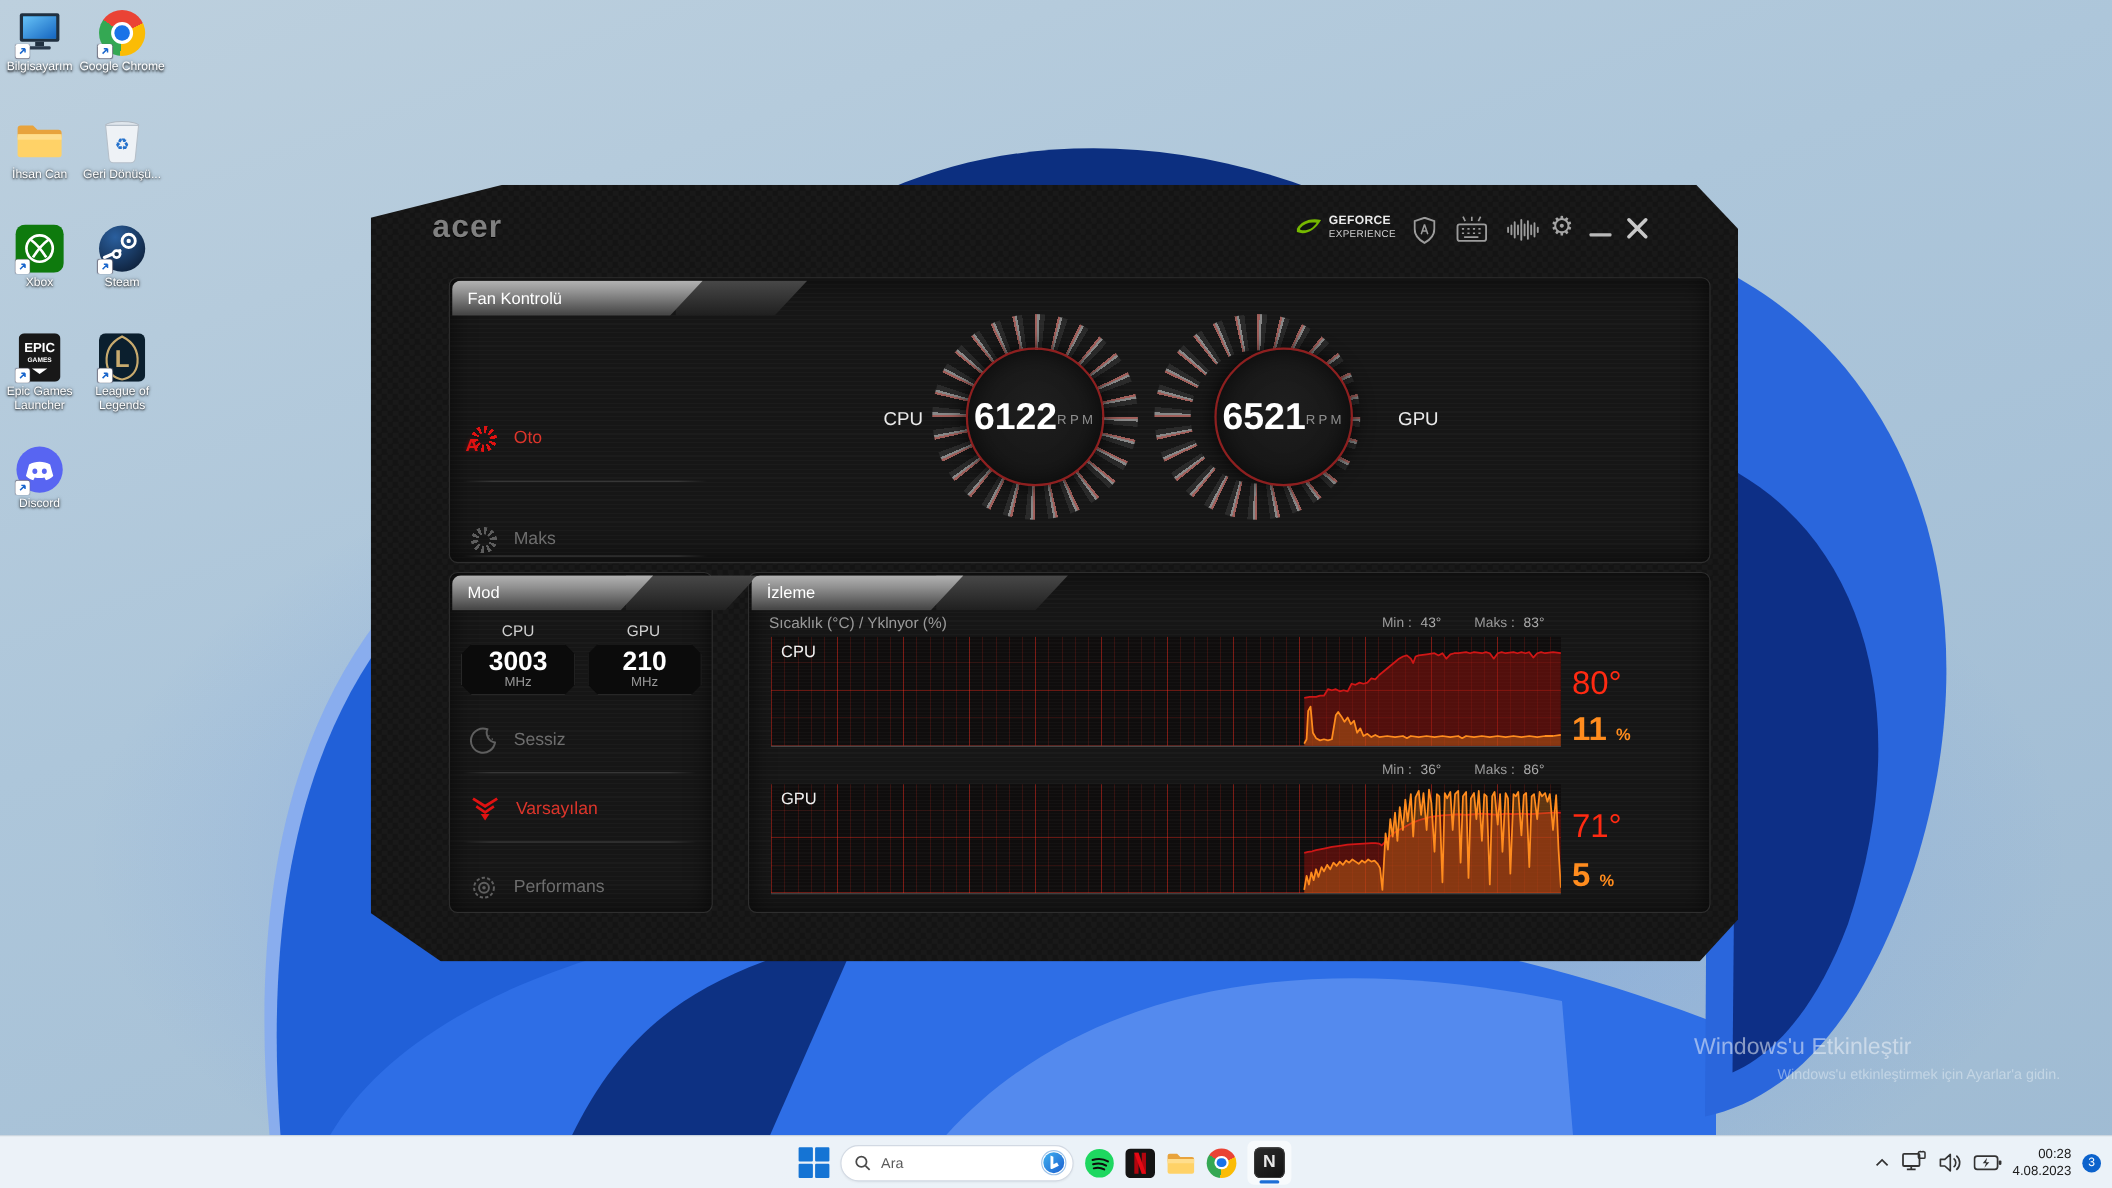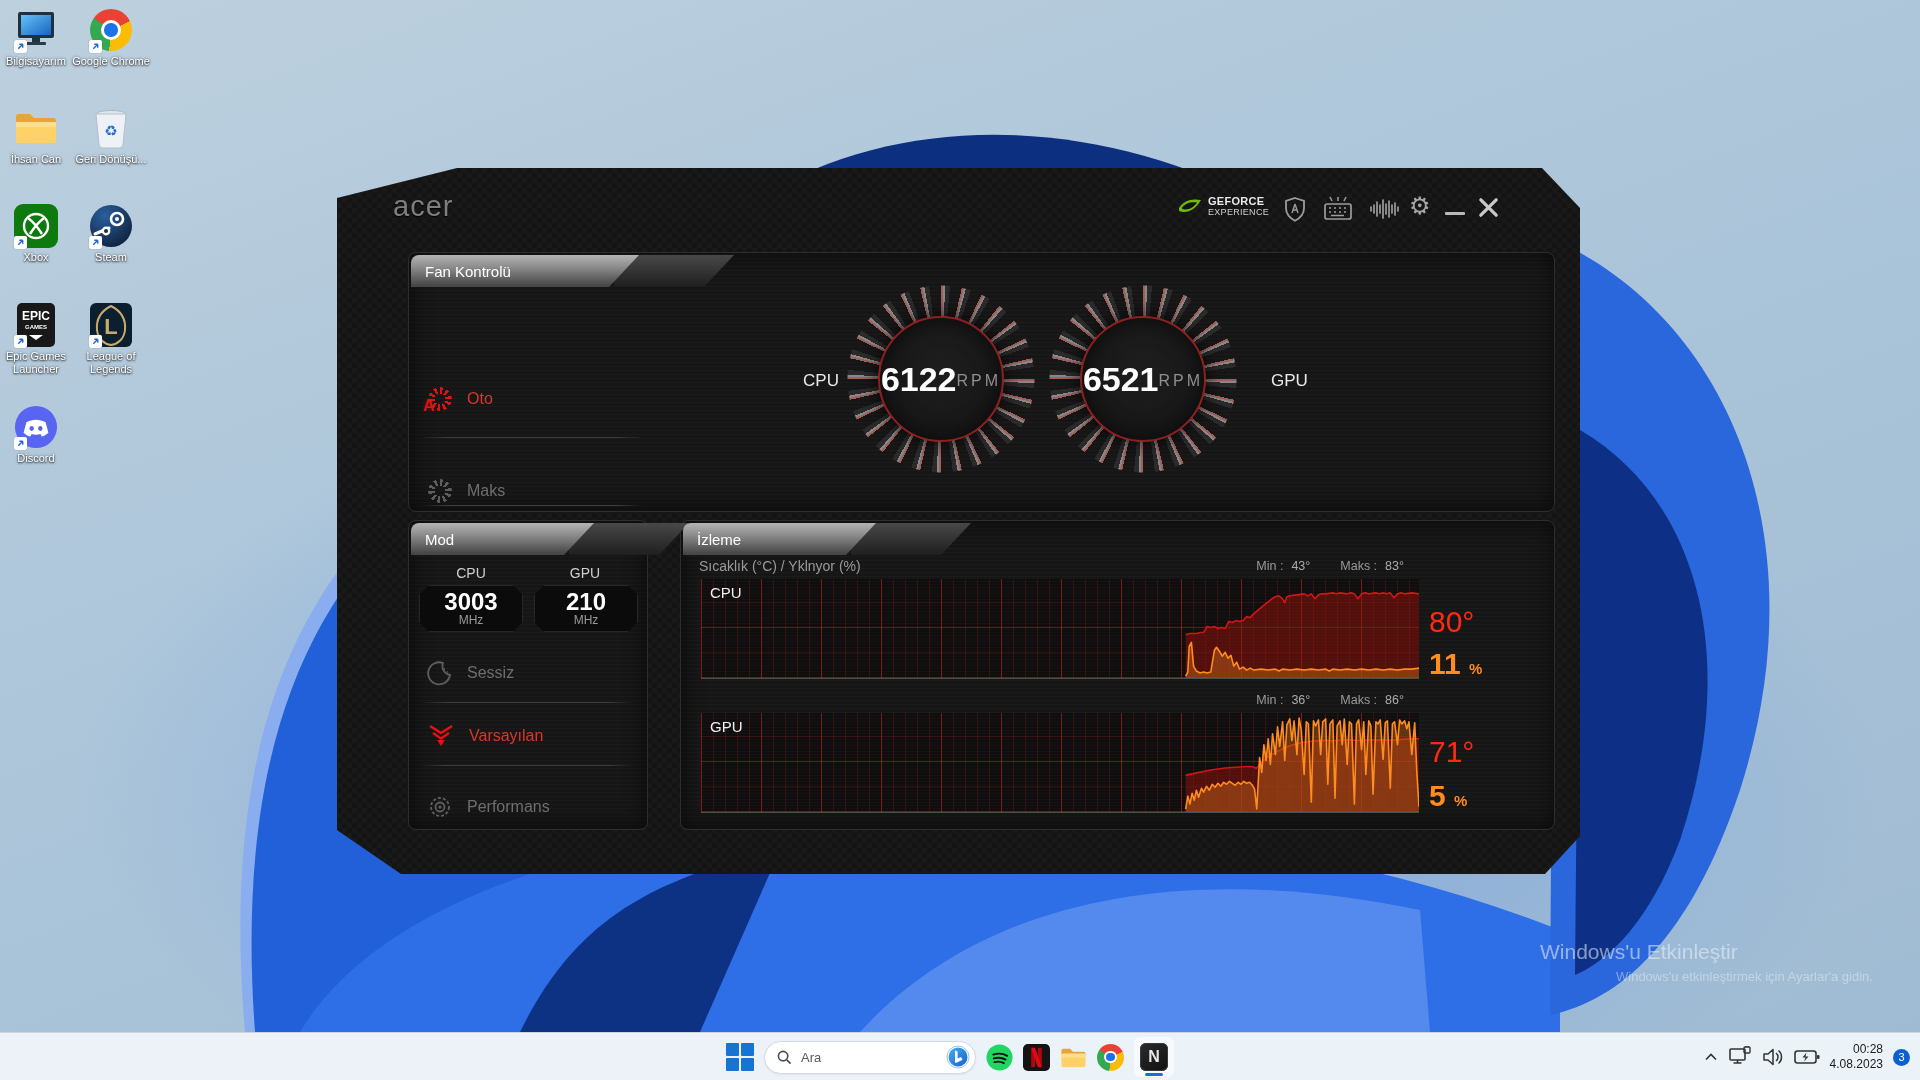--- a/index.html
+++ b/index.html
@@ -18,21 +18,21 @@
   .chrome-ic{position:relative;border-radius:50%;background:conic-gradient(from -55deg,#ea4335 0deg 120deg,#fbbc05 120deg 240deg,#34a853 240deg 360deg);}
   .chrome-ic::before{content:'';position:absolute;left:26%;top:26%;width:48%;height:48%;background:#fff;border-radius:50%;}
   .chrome-ic::after{content:'';position:absolute;left:34%;top:34%;width:32%;height:32%;background:#1a73e8;border-radius:50%;}
   
   .window{position:absolute;left:337px;top:168px;width:1243px;height:706px;
     background-color:#141414;
     background-image:repeating-conic-gradient(rgba(255,255,255,0.02) 0% 25%, transparent 0% 50%);
     background-size:10px 10px;
     clip-path:polygon(120px 0,1205px 0,1243px 40px,1243px 668px,1208px 706px,64px 706px,0 662px,0 30px);
     filter:drop-shadow(0 14px 30px rgba(0,0,30,.45));}
-  .acer-logo{position:absolute;left:56px;top:22px;font-size:29px;font-weight:normal;color:#7f7f7f;
+  .acer-logo{position:absolute;left:56px;top:22px;font-size:29px;font-weight:bold;color:#7f7f7f;
     letter-spacing:1px;text-shadow:0 1px 1px #000;}
   .ns-title{position:absolute;left:0;right:0;top:28px;text-align:center;font-size:24px;letter-spacing:8px;}
   .ns-title .b{font-weight:700;color:#c3c7cc;}
   .ns-title .l{font-weight:300;color:#84888d;}
   .hicon{position:absolute;top:30px;color:#a5a5a5;cursor:pointer;}
   .gfe{display:flex;align-items:center;gap:5px;}
   .gfe .t1{font-size:11px;font-weight:700;color:#e9e9e9;line-height:11px;letter-spacing:.3px;}
   .gfe .t2{font-size:9px;color:#cfcfcf;line-height:10px;letter-spacing:.3px;}
   .minbar{position:absolute;width:20px;height:3px;background:#b9b9b9;border-radius:1px;cursor:pointer;}
   
@@ -60,21 +60,21 @@
     background:
       repeating-conic-gradient(rgba(190,45,35,.45) 0 1.3deg,transparent 1.3deg 12.857deg),
       repeating-conic-gradient(rgba(175,175,175,.75) 0 2.6deg,rgba(110,110,110,.22) 2.6deg 5.6deg,transparent 5.6deg 12.857deg);
     -webkit-mask:radial-gradient(circle,transparent 0 60px,#000 61px 93px,transparent 94px);
     mask:radial-gradient(circle,transparent 0 60px,#000 61px 93px,transparent 94px);}
   .fancore{position:absolute;width:126px;height:126px;border-radius:50%;border:2px solid #8e1f1f;
     background:radial-gradient(circle at 50% 40%,#1e1e1e,#141414);
     box-shadow:0 0 18px rgba(0,0,0,.85), inset 0 0 22px rgba(0,0,0,.6);
     display:flex;align-items:center;justify-content:center;}
   .rpmnum{font-size:34px;font-weight:700;color:#fff;line-height:34px;}
-  .rpmunit{font-size:16px;color:#8f8f8f;letter-spacing:3px;margin-top:4px;}
+  .rpmunit{font-size:12px;color:#8f8f8f;letter-spacing:3px;margin-top:4px;}
   .fanlabel{position:absolute;font-size:17px;color:#eaeaea;}
   
   .mhzbox{position:absolute;width:104px;height:47px;background:#0b0b0b;
     clip-path:polygon(10px 0,calc(100% - 10px) 0,100% 10px,100% calc(100% - 10px),calc(100% - 10px) 100%,10px 100%,0 calc(100% - 10px),0 10px);
     box-shadow:inset 0 0 0 1px #272727;display:flex;flex-direction:column;align-items:center;justify-content:center;}
   .mhzval{font-size:24px;font-weight:700;color:#fff;line-height:24px;}
   .mhzunit{font-size:12px;color:#9a9a9a;line-height:13px;}
   .cgl{position:absolute;width:104px;text-align:center;font-size:14px;color:#cfcfcf;}
   
   .subt{position:absolute;font-size:14px;color:#9a9a9a;}
@@ -355,21 +355,21 @@
       </div>
 
       <div class="fanlabel" style="left:360px;top:118px;width:70px;text-align:right">CPU</div>
       <div class="fanring" style="left:437px;top:31px"></div>
       <div class="fancore" style="left:469px;top:63px">
         <div class="rpmnum">6122</div>
         <div class="rpmunit">RPM</div>
       </div>
 
       <div class="fanring" style="left:639px;top:31px"></div>
-      <div class="fancore" style="left:671px;top:63px">
+      <div class="fancore" style="left:695px;top:63px">
         <div class="rpmnum">6521</div>
         <div class="rpmunit">RPM</div>
       </div>
       <div class="fanlabel" style="left:862px;top:118px">GPU</div>
     </div>
 
     <div class="panel" style="left:71px;top:352px;width:240px;height:310px">
       <div class="tabshadow" style="left:160px;top:2px"></div>
       <div class="tab" style="left:2px;top:2px;min-width:183px">Mod</div>
 

